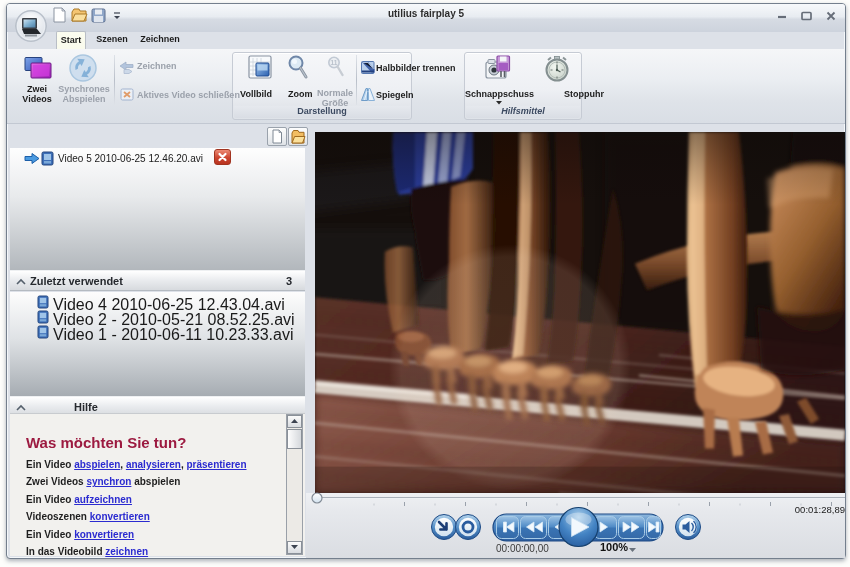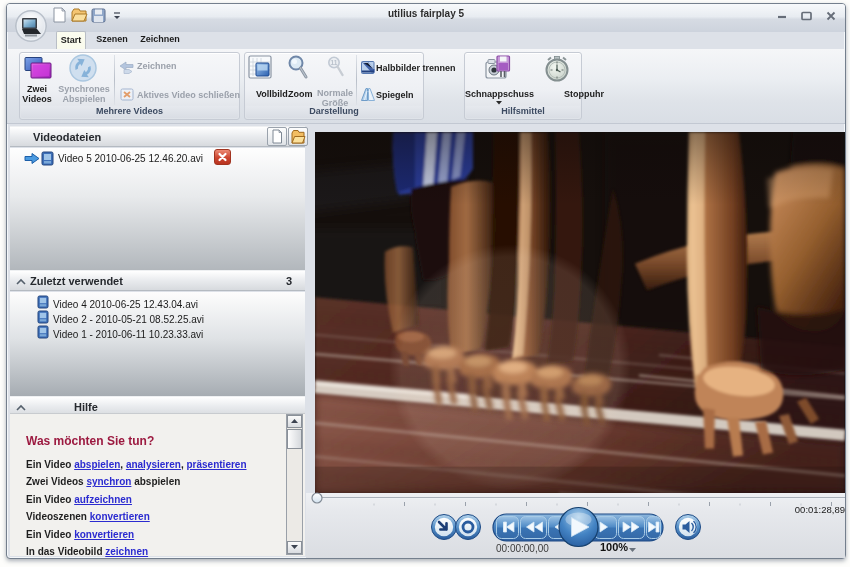--- a/index.html
+++ b/index.html
@@ -76,27 +76,24 @@
     <path d="M62 6h6" stroke="#3c4350" stroke-width="1.2"></path>
     <path d="M62 9l3 3 3-3z" fill="#3c4350"></path>
   </svg>
 
   <div class="tab tabactive" style="left:56px;width:30px;">Start</div>
   <div class="tab" style="left:90px;width:44px;">Szenen</div>
   <div class="tab" style="left:136px;width:48px;">Zeichnen</div>
 
   <div class="abs" id="ribbon"></div>
 
-  <div class="abs rgroup" style="left:19px;width:221px;">
-      <div class="rcaption">Mehrere Videos</div>
-    </div>
-  <div class="abs rgroup" style="left:244px;width:180px;">
+  <div class="abs rgroup" style="left:232px;width:180px;">
       <div class="rcaption">Darstellung</div>
     </div>
-  <div class="abs rgroup" style="left:464px;width:118px;">
+  <div class="abs rgroup" style="left:464px;width:118px;font-style:italic;">
       <div class="rcaption">Hilfsmittel</div>
     </div>
 
   <svg class="abs" style="left:0;top:49px;pointer-events:none;" width="600" height="75" viewBox="0 0 600 75">
     <defs>
       <linearGradient id="mon1" x1="0" y1="0" x2="1" y2="1">
           <stop offset="0" stop-color="#7da3e8"></stop>
           <stop offset="1" stop-color="#3558b8"></stop>
         </linearGradient>
       <linearGradient id="mon2" x1="0" y1="0" x2="1" y2="1">
@@ -189,36 +186,33 @@
       <path d="M557 21 l0 -5.5 M557 21 l3.5 2" stroke="#4a5a52" stroke-width="1.2"></path>
       <circle cx="557" cy="21" r="1.2" fill="#4a5a52"></circle>
     </g>
   </svg>
   <div class="btnlabel" style="left:21px;top:85px;width:32px;">Zwei<br>Videos</div>
   <div class="btnlabel gray" style="left:56px;top:85px;width:56px;">Synchrones<br>Abspielen</div>
   <div class="rsep abs" style="left:114px;"></div>
   <div class="btnlabel gray" style="left:137px;top:62px;">Zeichnen</div>
   <div class="btnlabel gray" style="left:137px;top:91px;">Aktives Video schließen</div>
 
-  <div class="btnlabel" style="left:256px;top:90px;width:16px;">Vollbild</div>
+  <div class="btnlabel" style="left:240px;top:90px;width:32px;">Vollbild</div>
   <div class="btnlabel" style="left:288px;top:90px;width:24px;">Zoom</div>
   <div class="btnlabel gray" style="left:317px;top:89px;width:36px;">Normale<br>Größe</div>
   <div class="rsep abs" style="left:356px;"></div>
   <div class="btnlabel" style="left:376px;top:64px;">Halbbilder trennen</div>
   <div class="btnlabel" style="left:376px;top:91px;">Spiegeln</div>
 
   <div class="btnlabel" style="left:465px;top:90px;width:68px;">Schnappschuss</div>
   <svg class="abs" style="left:495px;top:100px;" width="8" height="6">
       <path d="M1 1l3 3.5L7 1z" fill="#2a2a2a"></path>
     </svg>
   <div class="btnlabel" style="left:564px;top:90px;width:40px;">Stoppuhr</div>
 
-  <div class="abs phead" style="top:126px;">
-      <span style="position:absolute;left:23px;top:4px;">Videodateien</span>
-    </div>
   <div class="abs" style="left:267px;top:127px;width:20px;height:19px;border:1px solid #9aa2ac;border-radius:2px;background:linear-gradient(#fdfdfd,#dfe3e7);"></div>
   <div class="abs" style="left:288px;top:127px;width:20px;height:19px;border:1px solid #9aa2ac;border-radius:2px;background:linear-gradient(#fdfdfd,#dfe3e7);"></div>
   <svg class="abs" style="left:267px;top:127px;" width="42" height="19" viewBox="0 0 42 19">
     <path d="M6 3h6l2.5 2.5V16H6z" fill="#fff" stroke="#7e8894" stroke-width="1"></path>
     <path d="M12 3l2.5 2.5H12z" fill="#cfd6dd" stroke="#7e8894" stroke-width="0.7"></path>
     <path d="M25 6l1.5-2.5h4.5l1 1.8h5V16H25z" fill="#f2bd62" stroke="#a06a1e" stroke-width="1"></path>
     <path d="M25 16l2.6-6.5H38L35.5 16z" fill="#fbe09b" stroke="#a06a1e" stroke-width="1"></path>
   </svg>
 
   <div class="abs plist" style="top:148px;height:122px;background:linear-gradient(#fefefe 0%,#e8eaec 40%,#b2b7bc 100%);"></div>
@@ -251,29 +245,29 @@
         <rect x="1" y="1" width="10" height="12" rx="1.5" fill="#3d6fb8" stroke="#24477e" stroke-width="1"></rect>
         <rect x="2.8" y="2.8" width="6.4" height="5.4" fill="#9fc4e8"></rect>
         <rect x="2.8" y="9.2" width="6.4" height="2.2" fill="#7aa8d8"></rect>
       </g>
     <g transform="translate(0,30)">
         <rect x="1" y="1" width="10" height="12" rx="1.5" fill="#3d6fb8" stroke="#24477e" stroke-width="1"></rect>
         <rect x="2.8" y="2.8" width="6.4" height="5.4" fill="#9fc4e8"></rect>
         <rect x="2.8" y="9.2" width="6.4" height="2.2" fill="#7aa8d8"></rect>
       </g>
   </svg>
-  <div class="abs" style="left:53px;top:297px;font-size:10px;color:#1a1a1a;line-height:15px;white-space:nowrap;">Video 4 2010-06-25 12.43.04.avi<br>Video 2 - 2010-05-21 08.52.25.avi<br>Video 1 - 2010-06-11 10.23.33.avi</div>
+  <div class="abs" style="left:53px;top:297px;font-size:16px;color:#1a1a1a;line-height:15px;white-space:nowrap;">Video 4 2010-06-25 12.43.04.avi<br>Video 2 - 2010-05-21 08.52.25.avi<br>Video 1 - 2010-06-11 10.23.33.avi</div>
   <div class="abs phead" style="top:396px;">
       <svg width="10" height="8" style="position:absolute;left:6px;top:7px;">
         <path d="M1 6l4-4 4 4" stroke="#55606c" stroke-width="1.6" fill="none"></path>
       </svg>
       <span style="position:absolute;left:20px;top:4px;padding-left:44px;">Hilfe</span>
     </div>
   <div class="abs" id="help"></div>
-  <div class="abs" style="left:26px;top:434px;font-size:12px;font-weight:bold;color:#9c1a40;">Was möchten Sie tun?</div>
+  <div class="abs" style="left:26px;top:434px;font-size:15px;font-weight:bold;color:#9c1a40;">Was möchten Sie tun?</div>
   <div class="abs" style="left:26px;top:456px;font-size:10px;font-weight:bold;color:#1e1e1e;line-height:17.4px;white-space:nowrap;" id="helplines">
     Ein Video <a class="hl">abspielen</a>, <a class="hl">analysieren</a>, <a class="hl">präsentieren</a><br>
     Zwei Videos <a class="hl">synchron</a> abspielen<br>
     Ein Video <a class="hl">aufzeichnen</a><br>
     Videoszenen <a class="hl">konvertieren</a><br>
     Ein Video <a class="hl">konvertieren</a><br>
     In das Videobild <a class="hl">zeichnen</a>
   </div>
   <div class="abs" style="left:286px;top:414px;width:17px;height:141px;background:#eceae6;border:1px solid #9aa0a8;"></div>
   <div class="abs" style="left:287px;top:415px;width:15px;height:13px;background:linear-gradient(#fbfbfb,#d9dce0);border:1px solid #8a9098;"></div>

